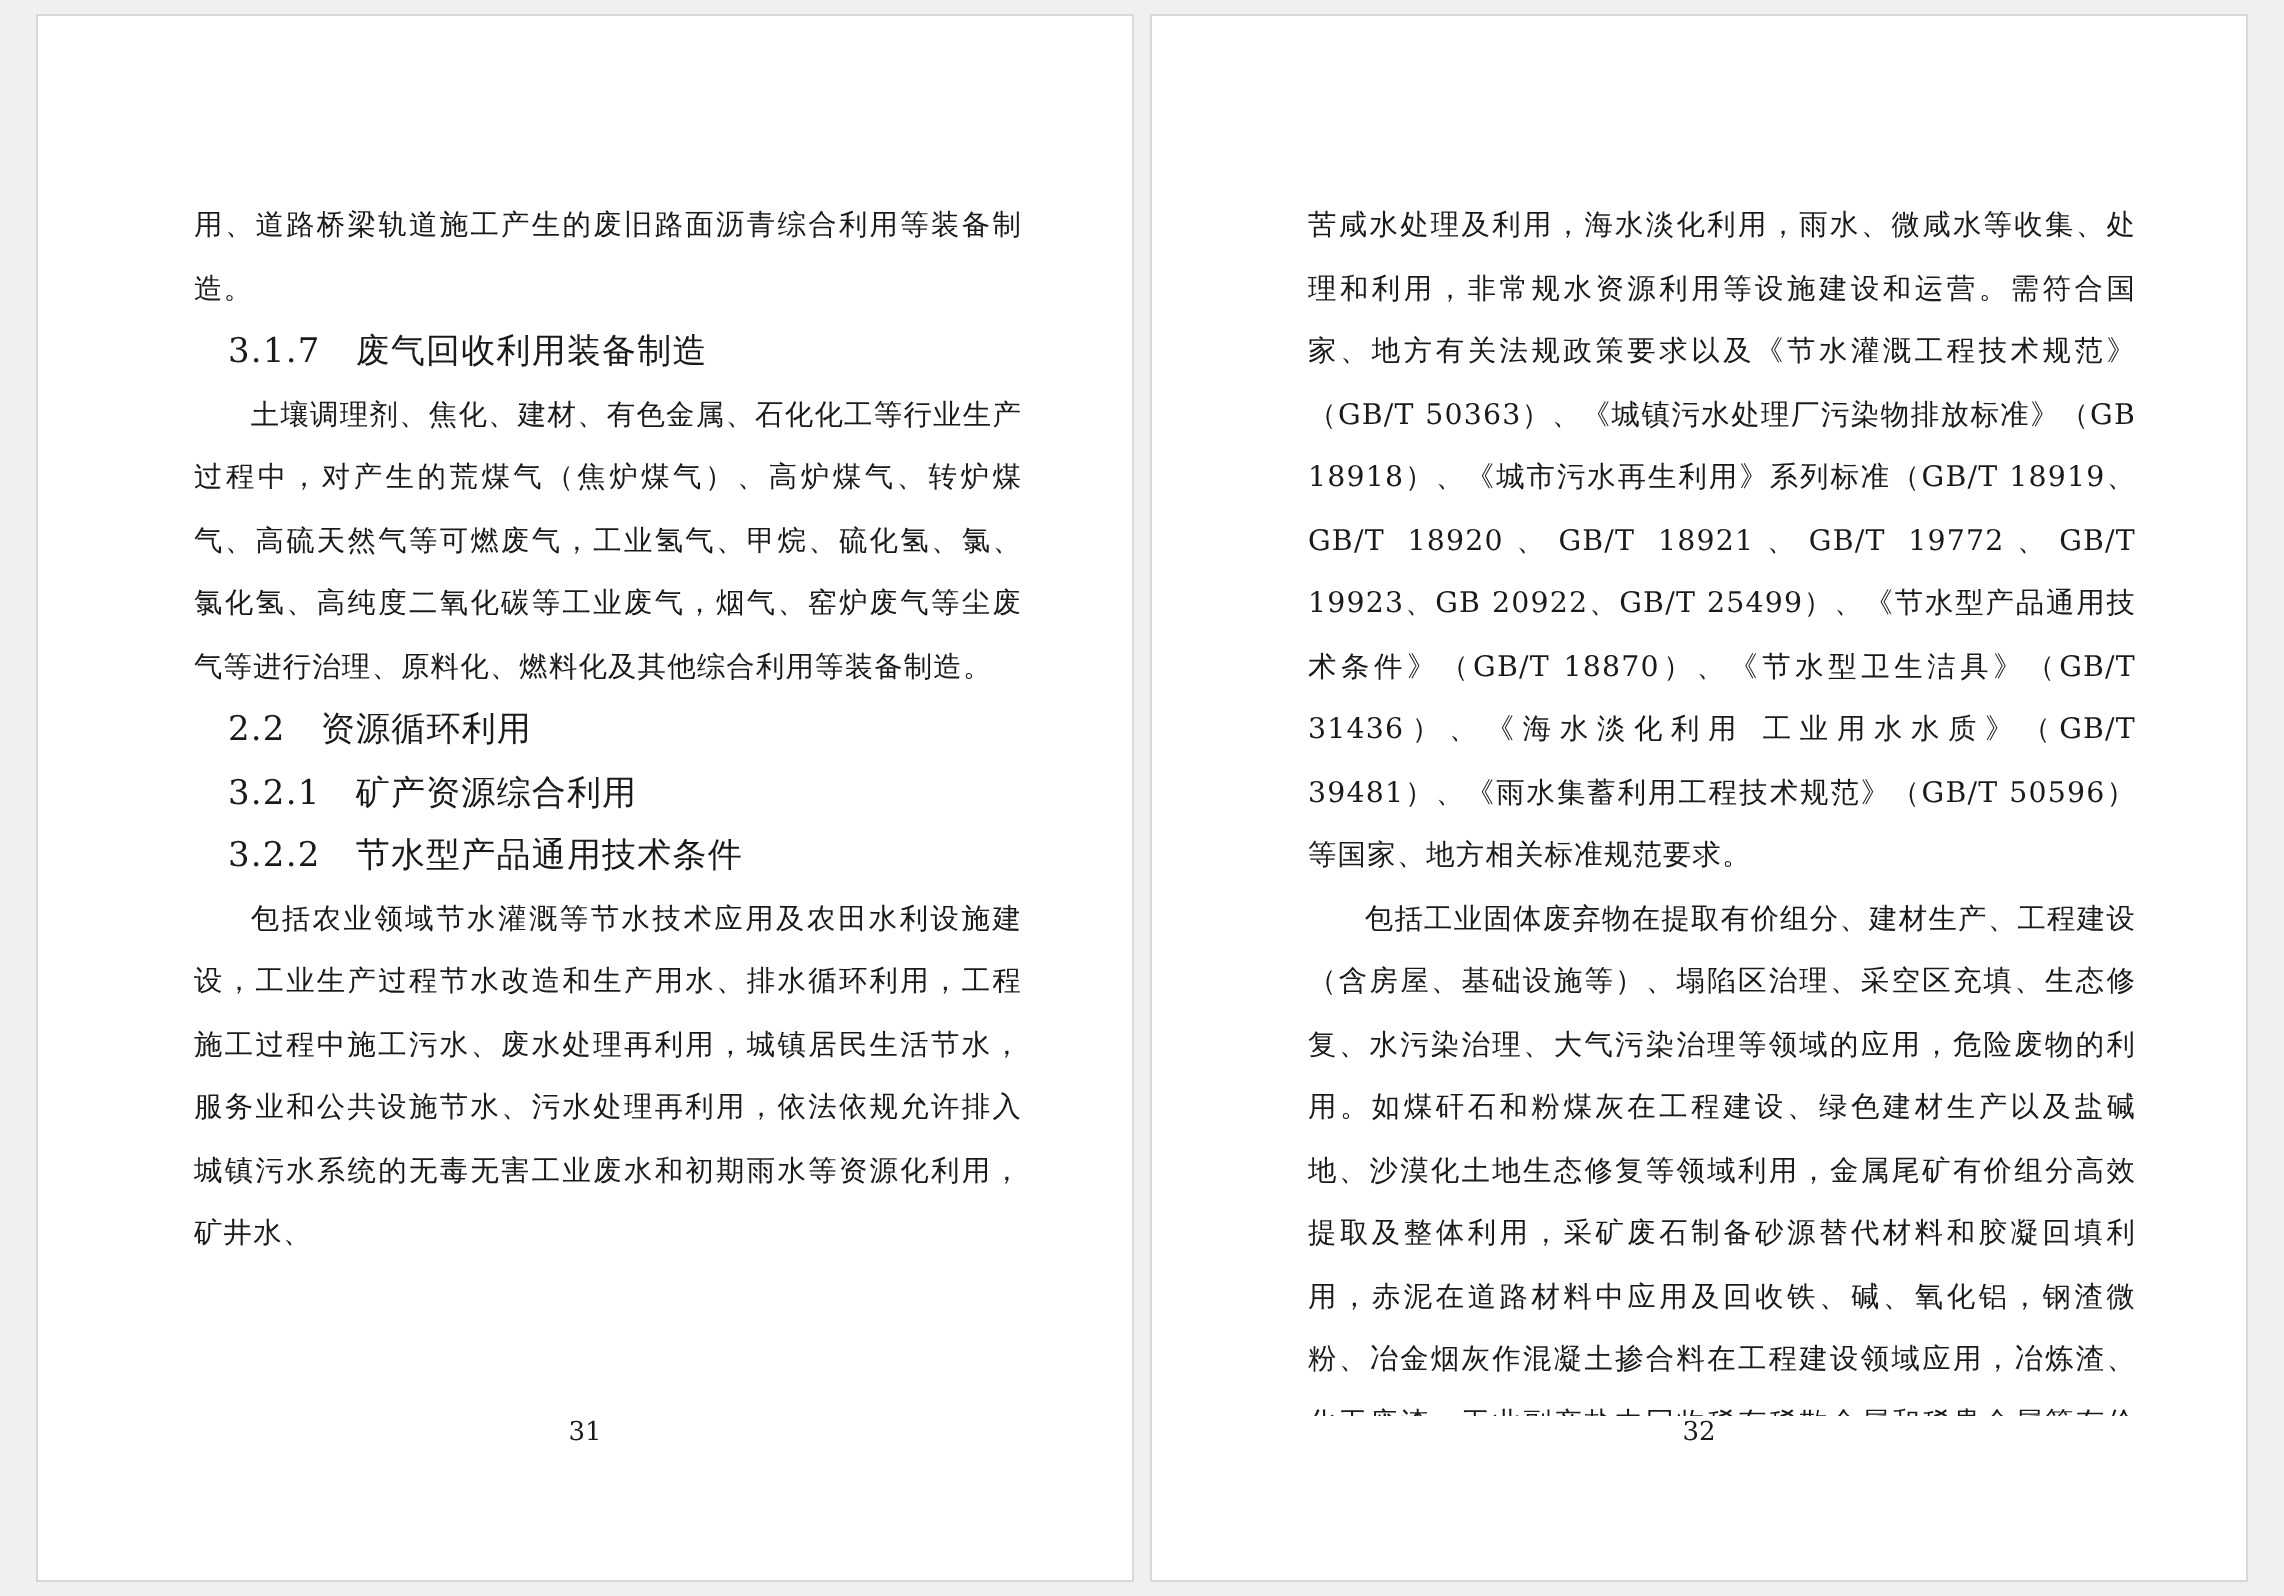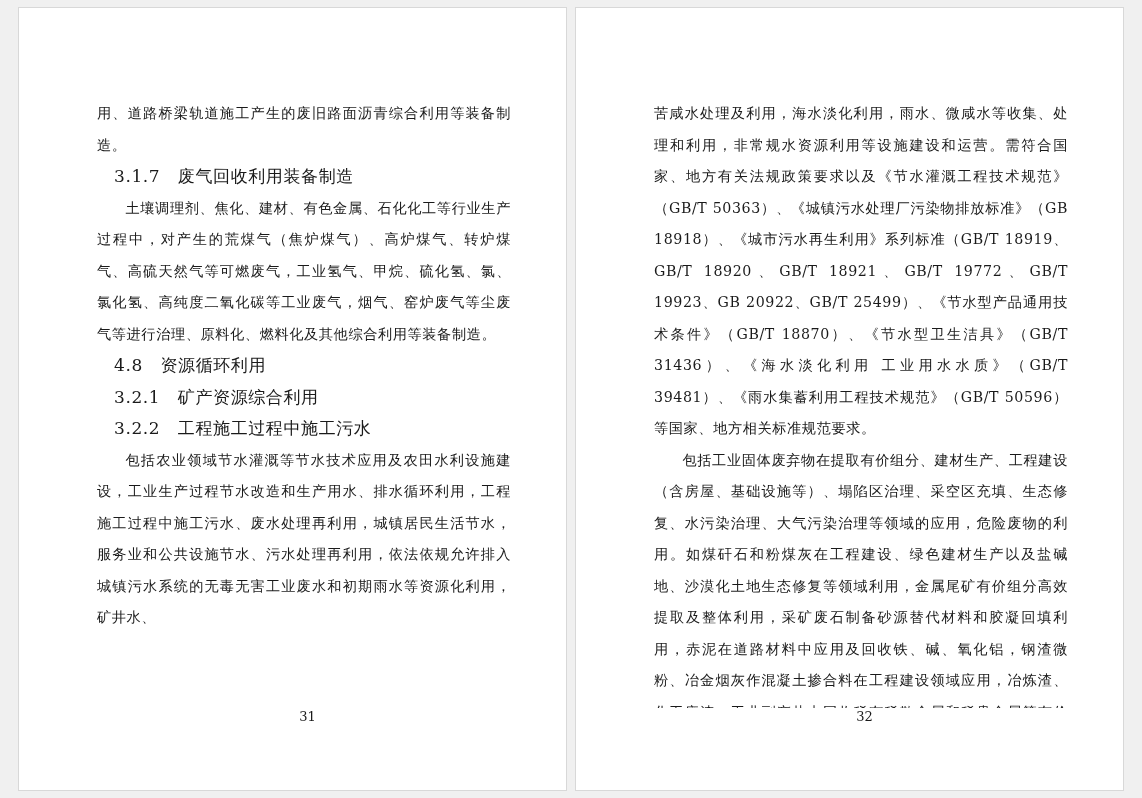--- a/index.html
+++ b/index.html
@@ -64,41 +64,41 @@
   }
   .heading.lvl3 {
     text-indent: 1em;
   }
   .heading.lvl2 {
     text-indent: 1em;
   }
   .page-number {
     position: absolute;
     bottom: 66px;
-    left: 15px;
+    left: 0;
     width: 100%;
     text-align: center;
     font-size: 13px;
     color: #1a1a1a;
     font-family: "DejaVu Serif", "Liberation Serif", serif;
   }
 </style>
 </head>
 <body>
 
 <div class="spread">
 
   <div class="page">
     <div class="page-body">
       <p class="para">用、道路桥梁轨道施工产生的废旧路面沥青综合利用等装备制造。</p>
       <p class="heading lvl3">3.1.7　废气回收利用装备制造</p>
       <p class="para indent">土壤调理剂、焦化、建材、有色金属、石化化工等行业生产过程中，对产生的荒煤气（焦炉煤气）、高炉煤气、转炉煤气、高硫天然气等可燃废气，工业氢气、甲烷、硫化氢、氯、氯化氢、高纯度二氧化碳等工业废气，烟气、窑炉废气等尘废气等进行治理、原料化、燃料化及其他综合利用等装备制造。</p>
-      <p class="heading lvl2">4.8　资源循环利用</p>
+      <p class="heading lvl2">2.2　资源循环利用</p>
       <p class="heading lvl3">3.2.1　矿产资源综合利用</p>
-      <p class="heading lvl3">3.2.2　工程施工过程中施工污水</p>
+      <p class="heading lvl3">3.2.2　节水型产品通用技术条件</p>
       <p class="para indent">包括农业领域节水灌溉等节水技术应用及农田水利设施建设，工业生产过程节水改造和生产用水、排水循环利用，工程施工过程中施工污水、废水处理再利用，城镇居民生活节水，服务业和公共设施节水、污水处理再利用，依法依规允许排入城镇污水系统的无毒无害工业废水和初期雨水等资源化利用，矿井水、</p>
     </div>
     <div class="page-number">31</div>
   </div>
 
   <div class="page">
     <div class="page-body">
       <p class="para">苦咸水处理及利用，海水淡化利用，雨水、微咸水等收集、处理和利用，非常规水资源利用等设施建设和运营。需符合国家、地方有关法规政策要求以及《节水灌溉工程技术规范》（GB/T 50363）、《城镇污水处理厂污染物排放标准》（GB 18918）、《城市污水再生利用》系列标准（GB/T 18919、GB/T 18920、GB/T 18921、GB/T 19772、GB/T 19923、GB 20922、GB/T 25499）、《节水型产品通用技术条件》（GB/T 18870）、《节水型卫生洁具》（GB/T 31436）、《海水淡化利用 工业用水水质》（GB/T 39481）、《雨水集蓄利用工程技术规范》（GB/T 50596）等国家、地方相关标准规范要求。</p>
       <p class="para indent">包括工业固体废弃物在提取有价组分、建材生产、工程建设（含房屋、基础设施等）、塌陷区治理、采空区充填、生态修复、水污染治理、大气污染治理等领域的应用，危险废物的利用。如煤矸石和粉煤灰在工程建设、绿色建材生产以及盐碱地、沙漠化土地生态修复等领域利用，金属尾矿有价组分高效提取及整体利用，采矿废石制备砂源替代材料和胶凝回填利用，赤泥在道路材料中应用及回收铁、碱、氧化铝，钢渣微粉、冶金烟灰作混凝土掺合料在工程建设领域应用，冶炼渣、化工废渣、工业副产盐中回收稀有稀散金属和稀贵金属等有价组分，废旧滤袋熔化拉丝制纤维的循环利用，电石渣制备水泥、新型建材，磷石膏在水泥、土壤调理剂、硫酸、新型建筑材料生产中的利用，脱硫石</p>
     </div>

